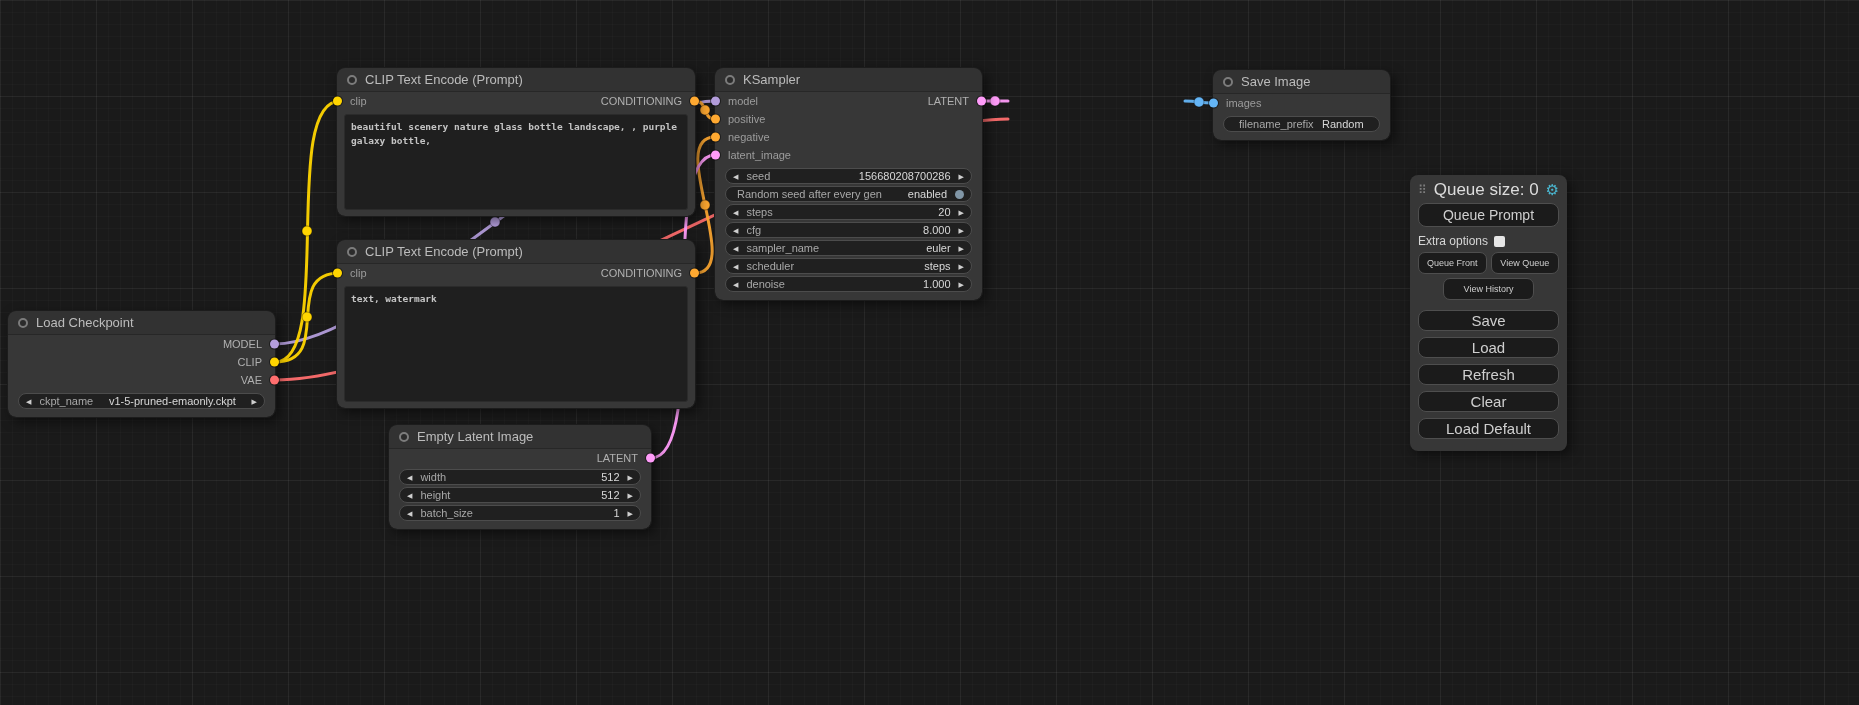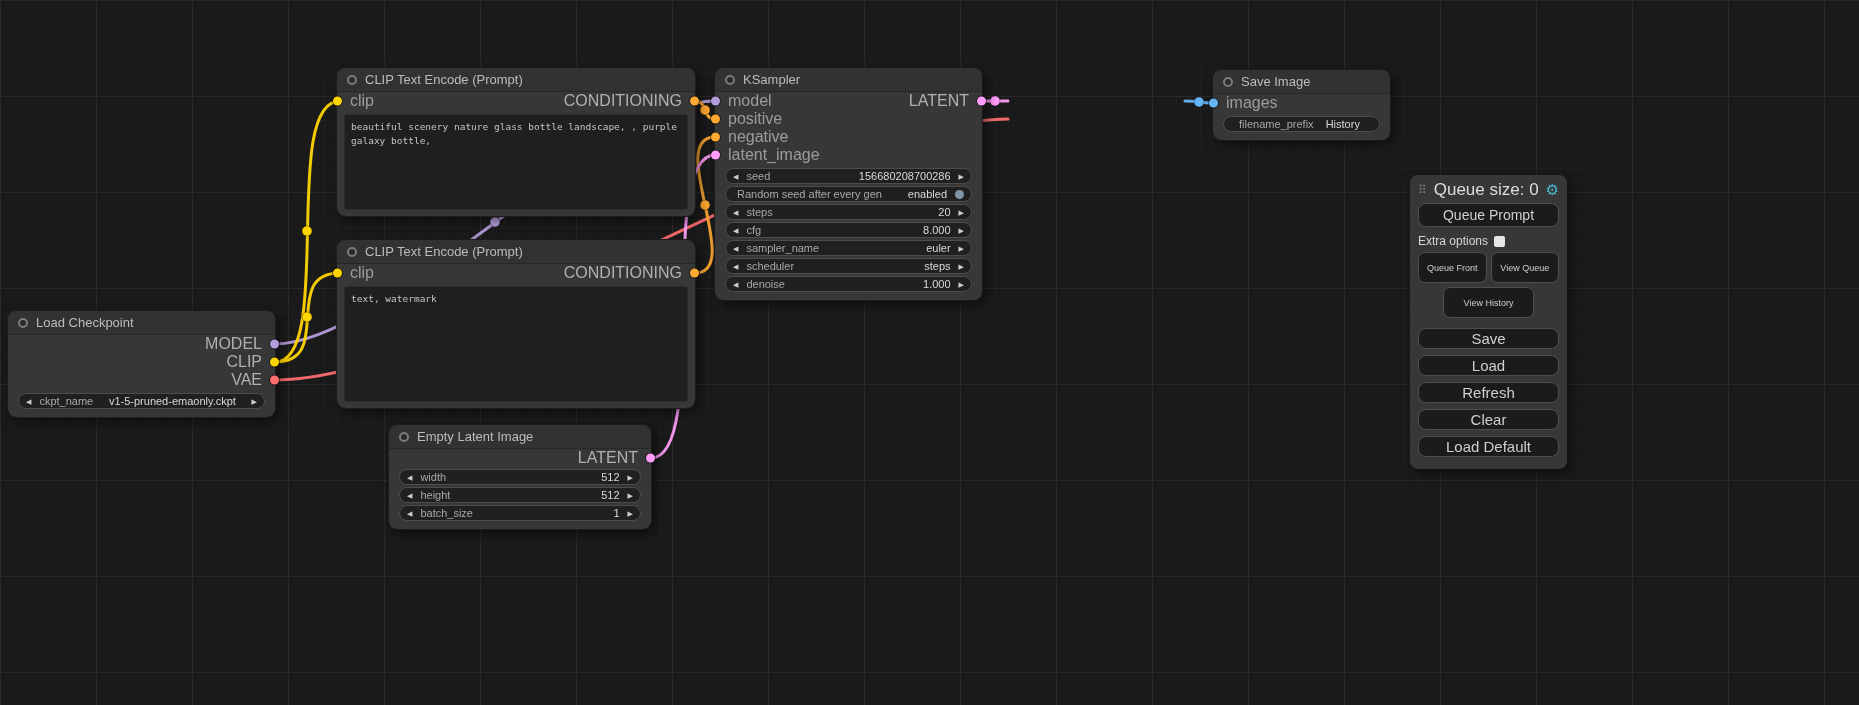--- a/index.html
+++ b/index.html
@@ -42,21 +42,21 @@
   .nbody { position: relative; padding-bottom: 6px; }
 
   .srow { position: relative; height: 18px; }
   .pin {
     position: absolute; top: 50%; transform: translateY(-50%);
     width: 9px; height: 9px; border-radius: 50%;
     box-shadow: 0 0 0 1px rgba(10,10,10,0.55);
   }
   .pin.in  { left: -4px; }
   .pin.out { right: -4px; }
-  .slabel { position: absolute; top: 50%; transform: translateY(-50%); font-size: 16px; white-space: nowrap; }
+  .slabel { position: absolute; top: 50%; transform: translateY(-50%); font-size: 11px; white-space: nowrap; }
   .slabel.in  { left: 13px; color: #9c9c9c; }
   .slabel.out { right: 13px; color: #b0b0b0; }
 
   .widget {
     position: relative; height: 16px; margin: 2px 10px;
     background: #202020; border: 1px solid #4c4c4c; border-radius: 9px;
     display: flex; align-items: center; padding: 0 7px;
     font-size: 11px; line-height: 1; cursor: pointer;
   }
   .widget.first { margin-top: 4px; }
@@ -67,41 +67,42 @@
   .widget.toggle .wname { margin-left: 4px; }
   .tdot { width: 9px; height: 9px; border-radius: 50%; background: #8096a6; flex: none; }
 
   .ptext {
     margin: 4px 7px 0; padding: 5px 6px;
     background: #1f1f1f; border: 1px solid #2b2b2b; border-radius: 3px;
     font-family: "DejaVu Sans Mono", monospace; font-size: 9.5px;
     line-height: 1.5; color: #c4c4c4;
     white-space: pre-wrap; word-break: break-word; overflow: hidden;
     cursor: text;
+    font-weight: bold;
   }
 
   
   .menu {
     position: absolute; left: 1410px; top: 175px; width: 157px; z-index: 5;
     background: #373737; border-radius: 8px;
     padding: 5px 8px 12px; box-shadow: 4px 4px 12px rgba(0,0,0,0.5);
   }
   .mhead { display: flex; align-items: center; height: 20px; margin-bottom: 3px; }
   .mhandle { color: #7d7d7d; font-size: 12px; cursor: grab; flex: none; }
   .msize { flex: 1; text-align: center; color: #dcdcdc; font-size: 17px; }
   .mgear { color: #4ab6cf; font-size: 15px; cursor: pointer; flex: none; }
   .btn {
     display: block; width: 100%;
     background: #1b1b1b; border: 1px solid #4e4e4e; border-radius: 8px;
     color: #cfcfcf; font-family: inherit; cursor: pointer;
   }
   .btn.big { height: 24px; font-size: 14px; }
   .btn.med { height: 21px; font-size: 15px; margin-top: 6px; }
   .btn.small {
-    display: inline-block; width: auto; height: 31px;
+    display: inline-block; width: auto; height: 22px;
     font-size: 9px; padding: 0 7px; border-radius: 7px; line-height: 10px;
   }
   .extra {
     display: flex; align-items: center; gap: 6px;
     margin: 7px 0 4px; color: #d6d6d6; font-size: 12px;
   }
   .checkbox { width: 11px; height: 11px; background: #e6e6e6; border-radius: 2px; cursor: pointer; }
   .smallrow { display: flex; gap: 4px; margin-top: 3px; }
   .smallrow .btn.small { flex: 1; }
   .smallrow.center { justify-content: center; margin-top: 4px; margin-bottom: 10px; }
@@ -299,21 +300,21 @@
       <span class="ndot"></span>
       <span class="ntext">Save Image</span>
     </div>
     <div class="nbody">
       <div class="srow">
         <span class="pin in" style="background:var(--c-image)"></span>
         <span class="slabel in">images</span>
       </div>
       <div class="widget first">
         <span class="wname">filename_prefix</span>
-        <span class="wval center">History</span>
+        <span class="wval center">Random</span>
       </div>
     </div>
   </div>
 
 </div>
 
 <div class="menu">
   <div class="mhead">
     <span class="mhandle">⠿</span>
     <span class="msize">Queue size: 0</span>

